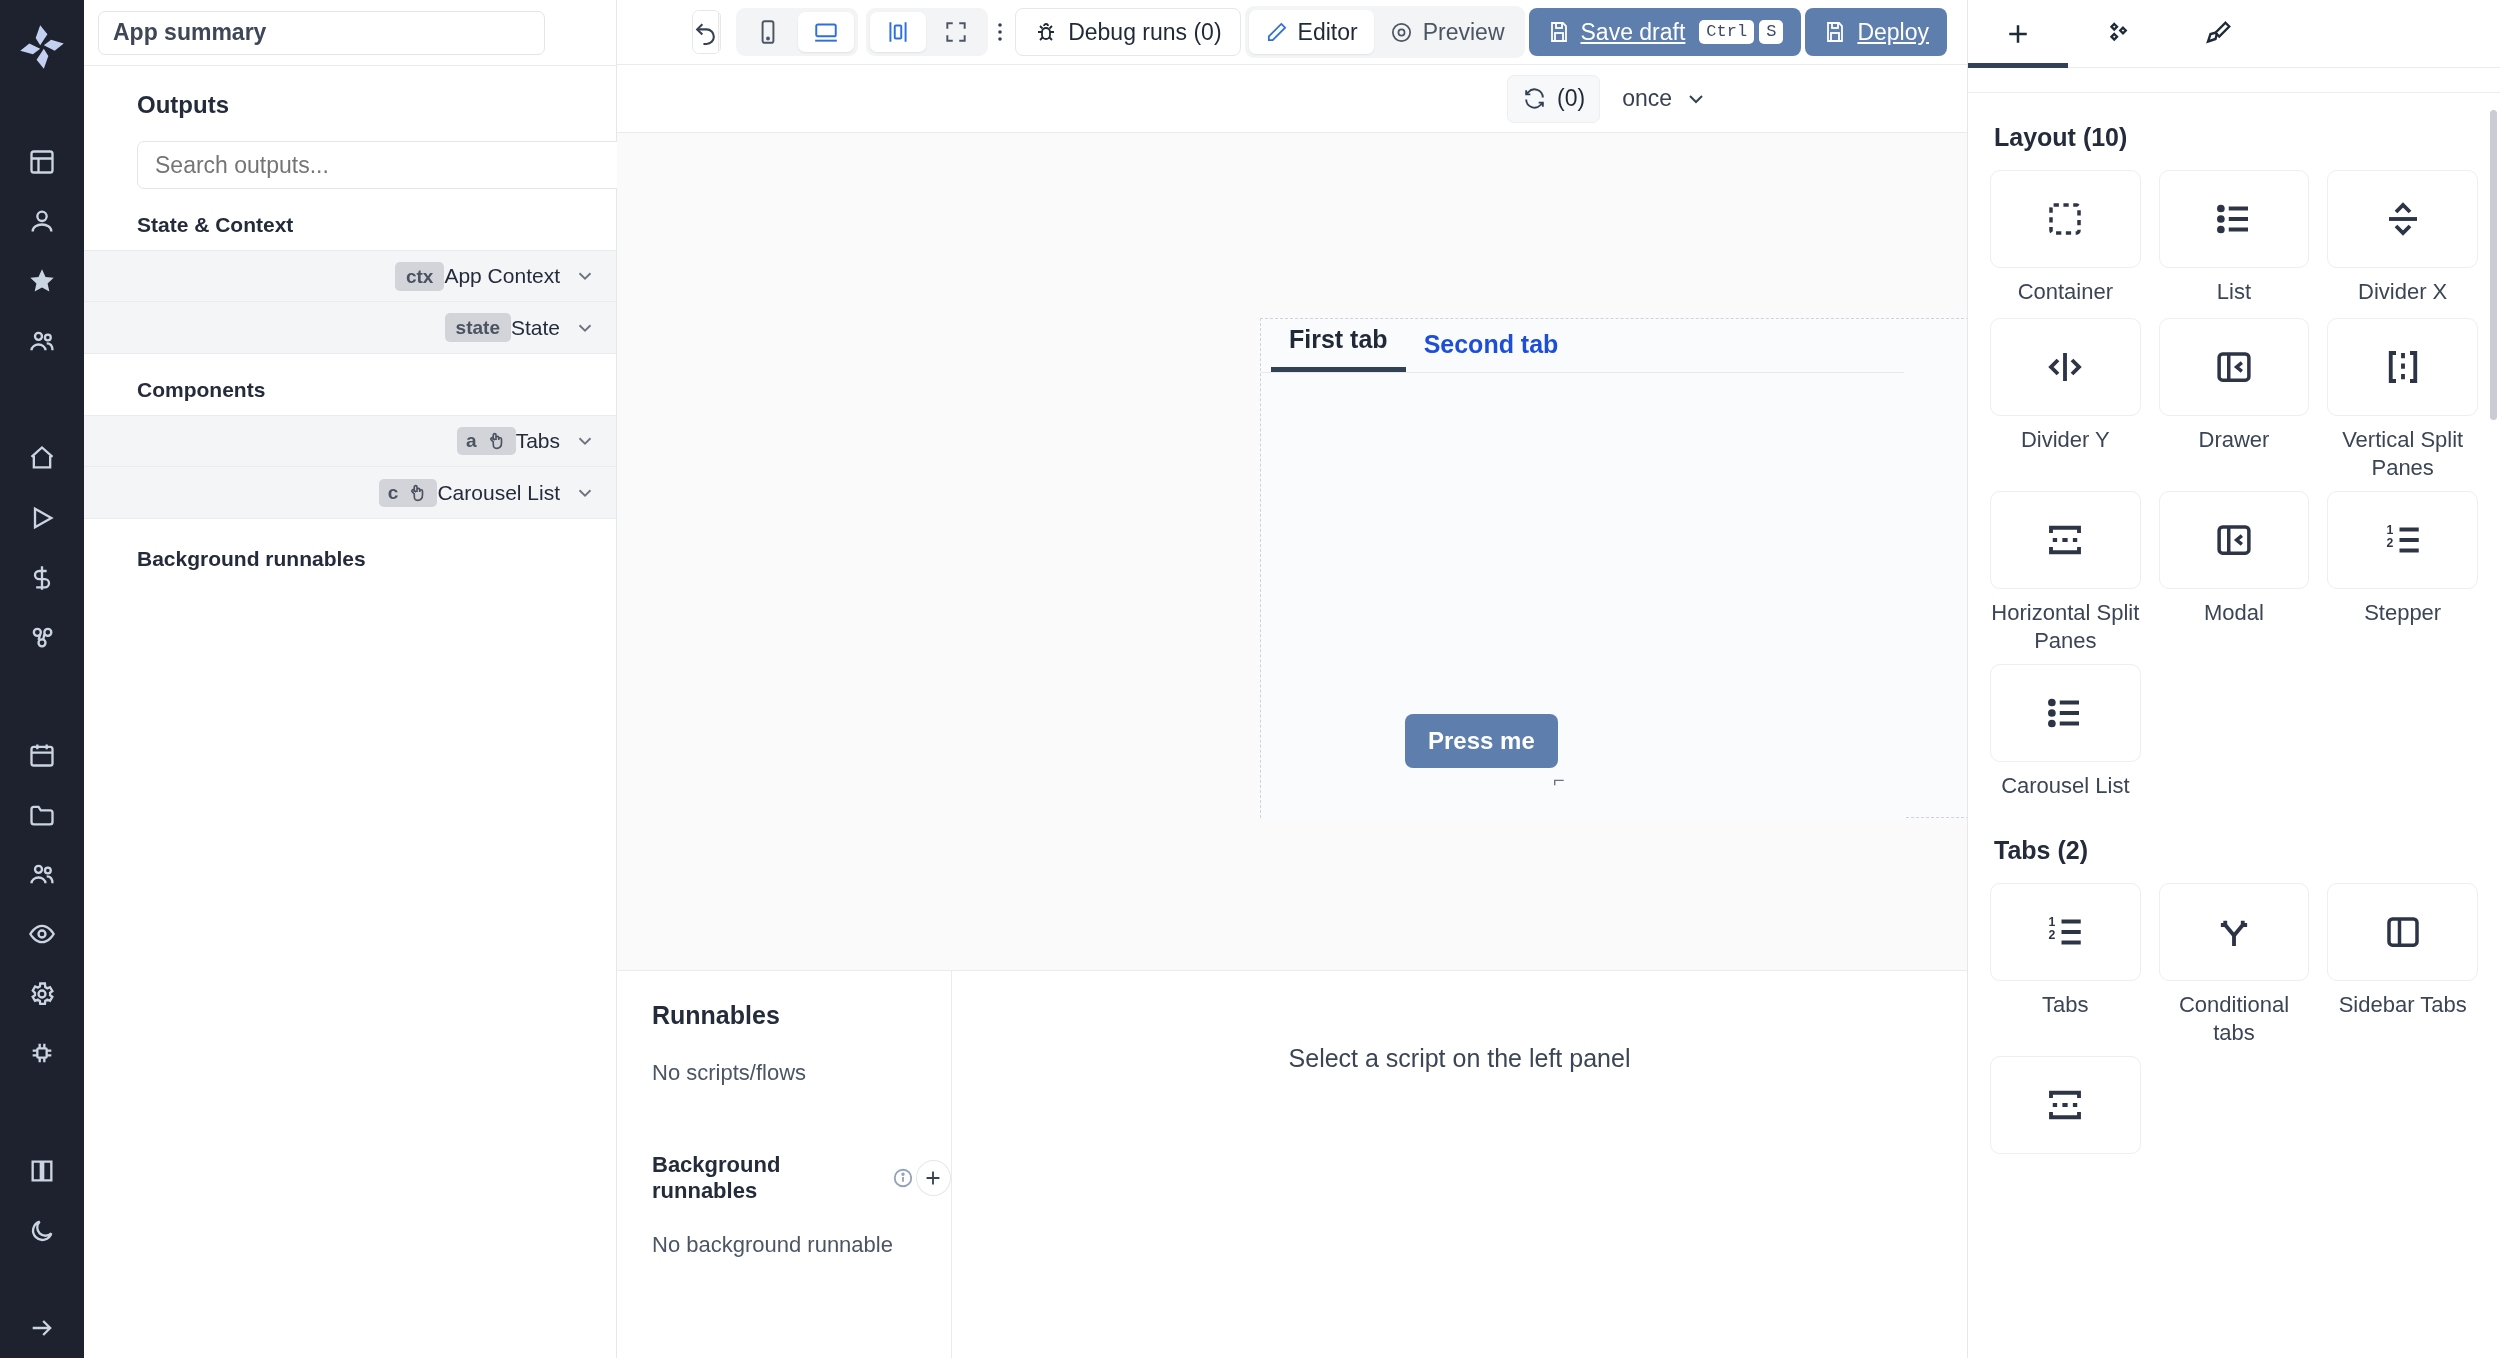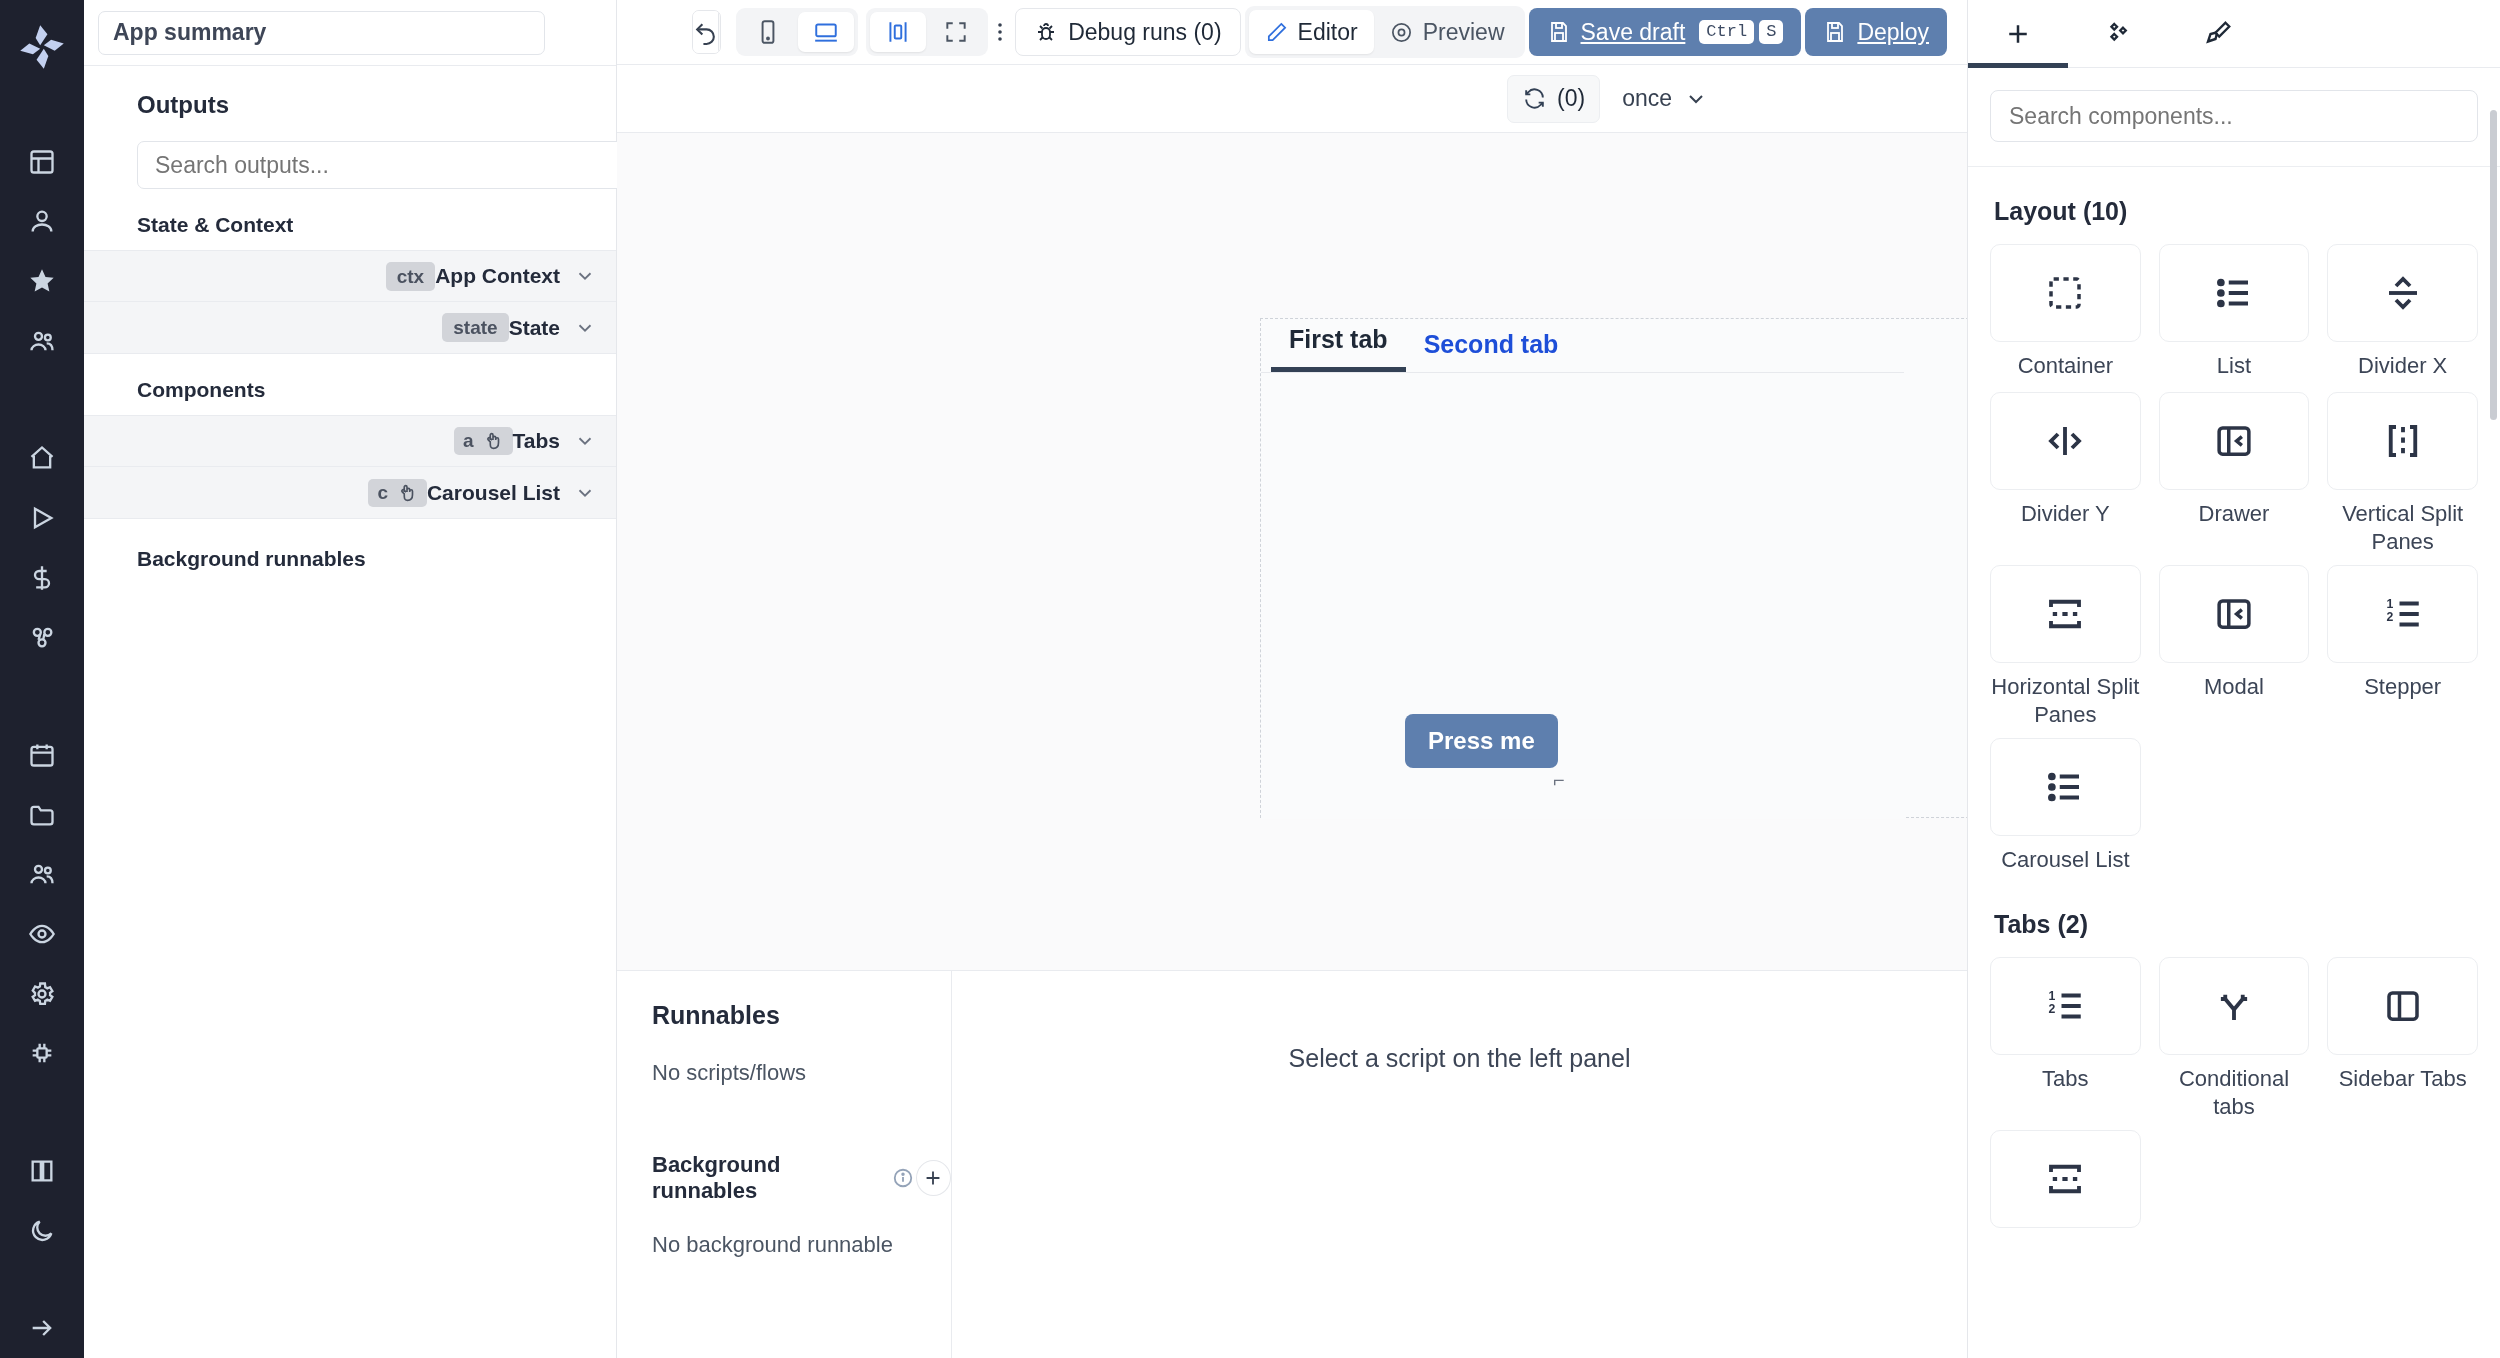--- a/index.html
+++ b/index.html
@@ -55,21 +55,21 @@
   }
   .out-row + .out-row { border-top: none; }
   .chip-group { display: flex; align-items: center; gap: 4px; }
   .chip {
     background: #d2d4d9; color: #4b5260; font-size: 19px; font-weight: 700;
     border-radius: 5px; padding: 5px 11px; line-height: 1;
   }
   .chip-merged { display:flex; align-items:center; background:#d2d4d9; border-radius:5px; padding: 3px 9px; gap:8px;}
   .chip-merged .lbl { font-size:19px; font-weight:700; color:#4b5260; }
   .out-right { display: flex; align-items: center; gap: 14px; }
-  .out-type { font-size: 21px; font-weight: 700; color: #242b3b; }
+  .out-type { font-size: 21px; font-weight: 400; color: #242b3b; }
   .chev { color: #6b7280; display: flex; }
   .chev svg { width: 22px; height: 22px; }
   .bg-runnables-label { font-size: 21px; font-weight: 700; color: #242b3b; padding: 28px 0 0 53px; }
 
   
   .center { flex: 1 1 auto; display: flex; flex-direction: column; min-width: 0; background:#fff; }
 
   
   .topbar {
     height: 65px; display: flex; align-items: center; border-bottom: 1px solid #e9ebef;
@@ -638,23 +638,20 @@
       <div class="comp-tab">
         <span style="display:flex;">
           <svg viewBox="0 0 24 24" fill="none" stroke="currentColor" stroke-width="1.9">
               <path d="M18 3l3 3-8 8-3-3z"></path>
               <path d="M10 11l-4 1-2 6 6-2 1-4z"></path>
             </svg>
         </span>
       </div>
     </div>
 
-    <div class="comp-search-wrap">
-      <input class="comp-search" placeholder="Search components..." style="">
-    </div>
 
     <div class="comp-scroll">
       <div class="comp-group-title">Layout (10)</div>
       <div class="comp-grid">
 
         <div class="comp-cell">
           <div class="comp-card">
             <svg viewBox="0 0 24 24" fill="none" stroke="currentColor" stroke-width="2" stroke-dasharray="3 2.6">
                 <rect x="4" y="4" width="16" height="16" rx="1.5"></rect>
               </svg>

